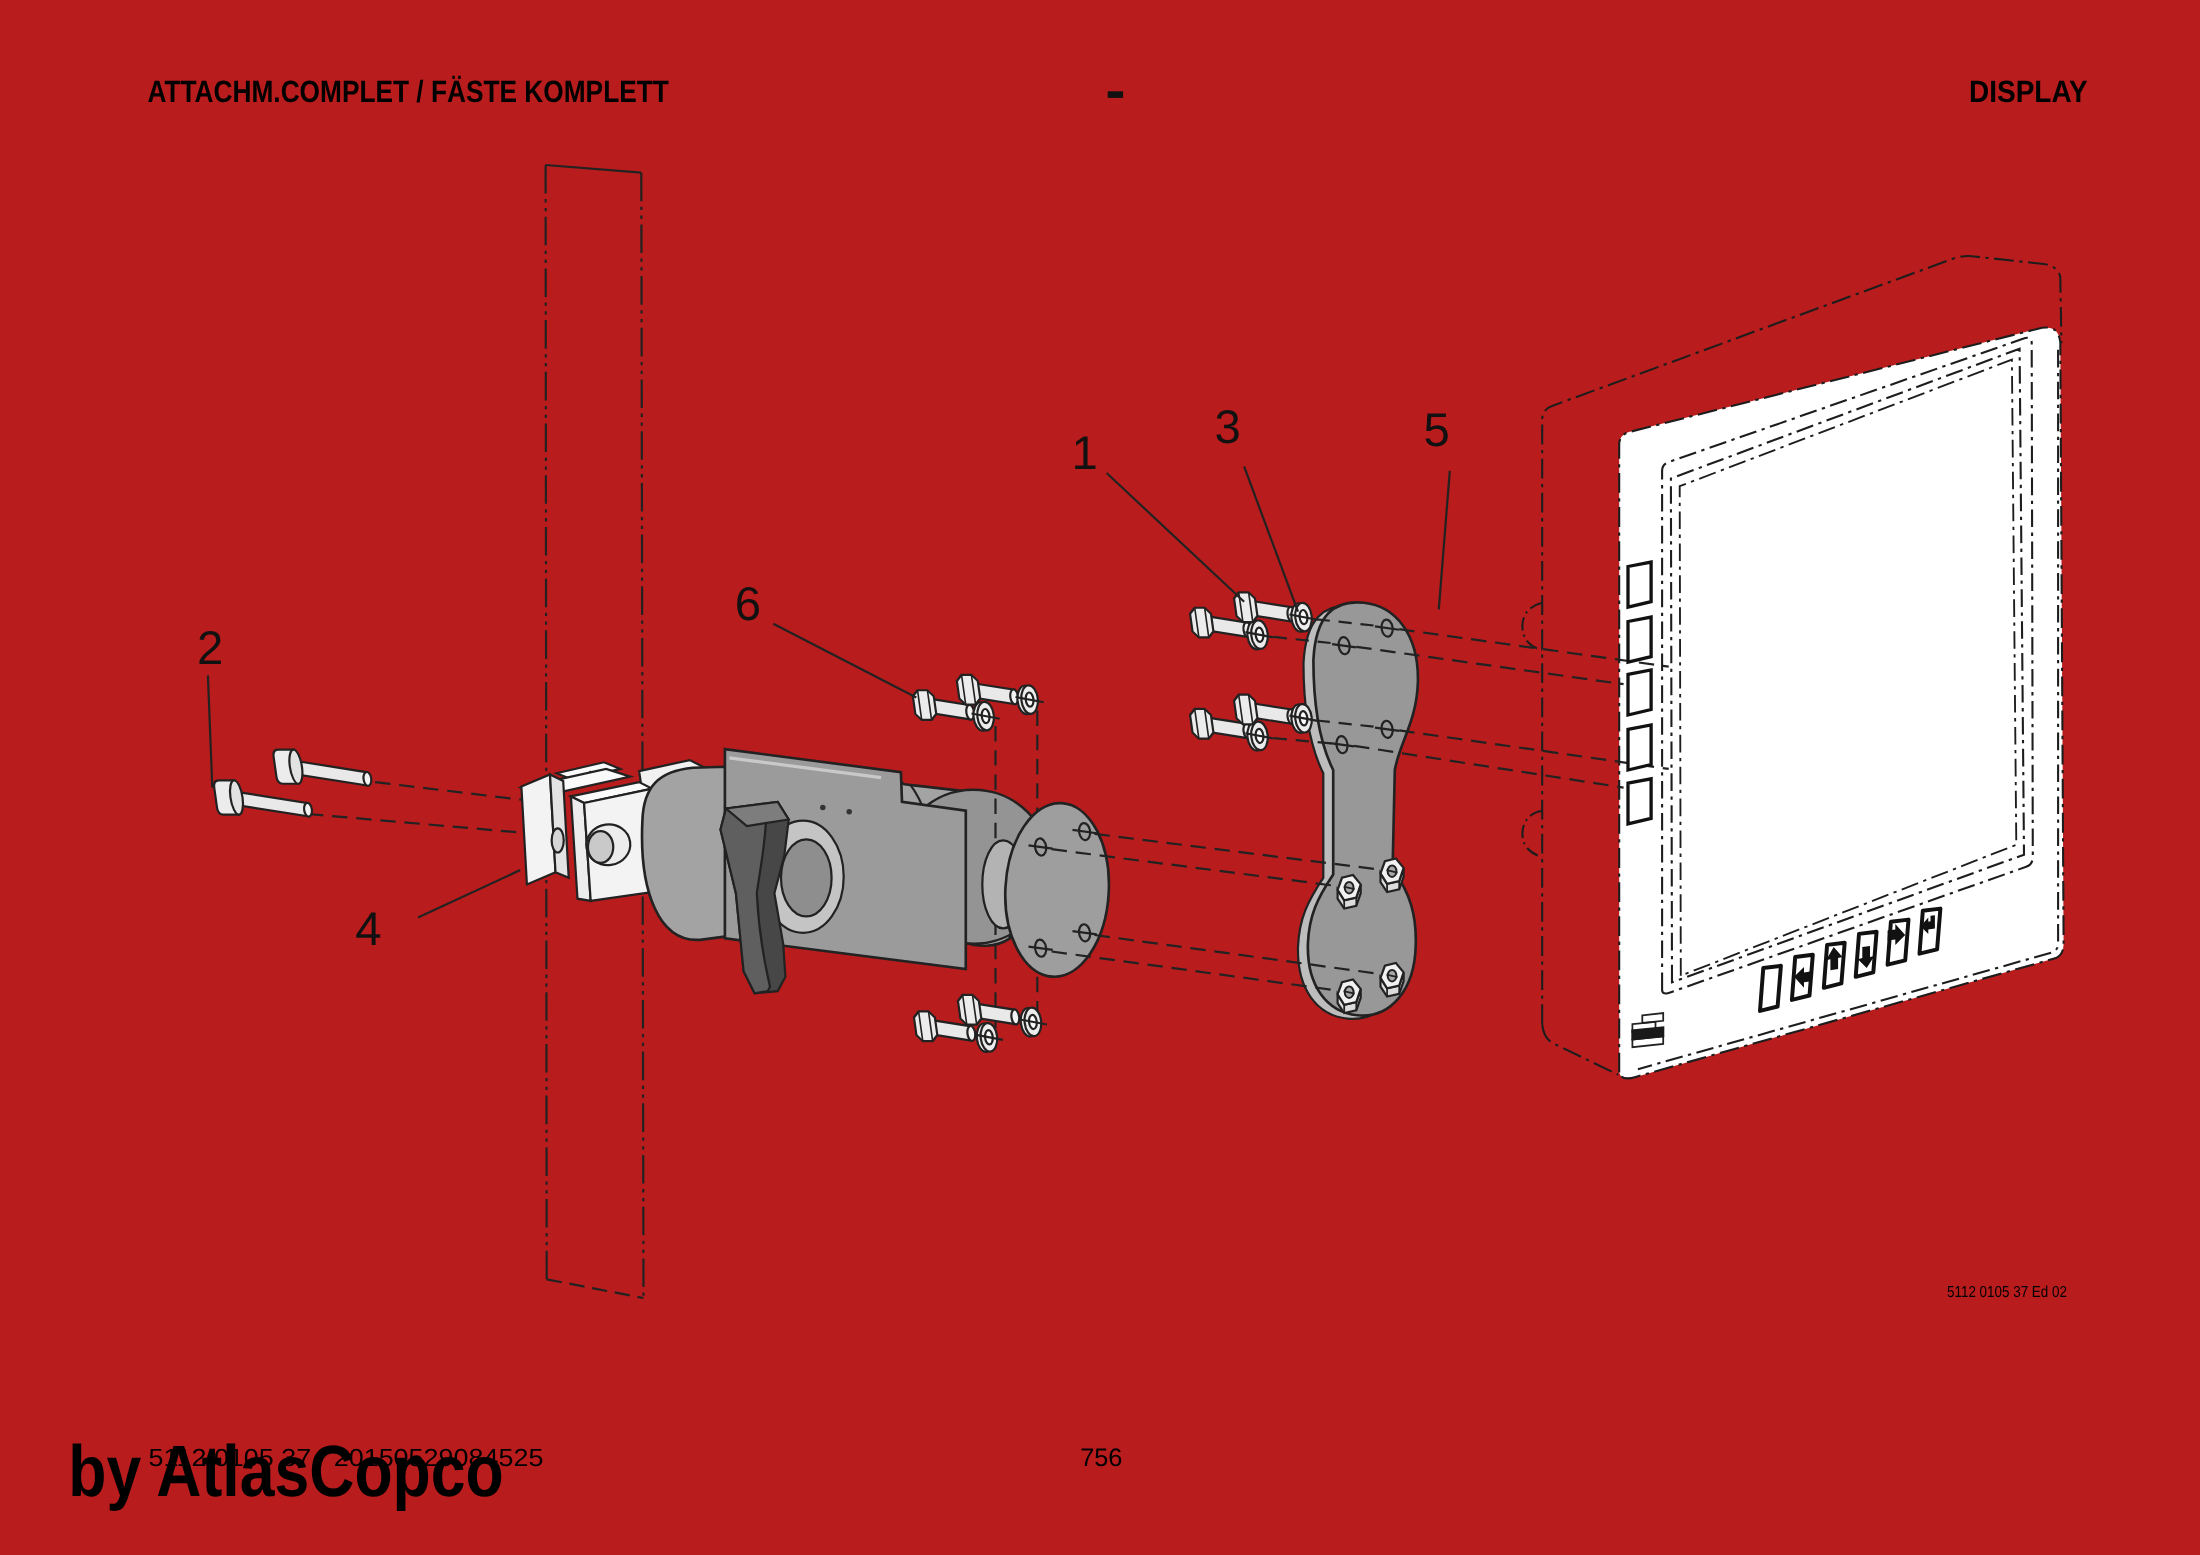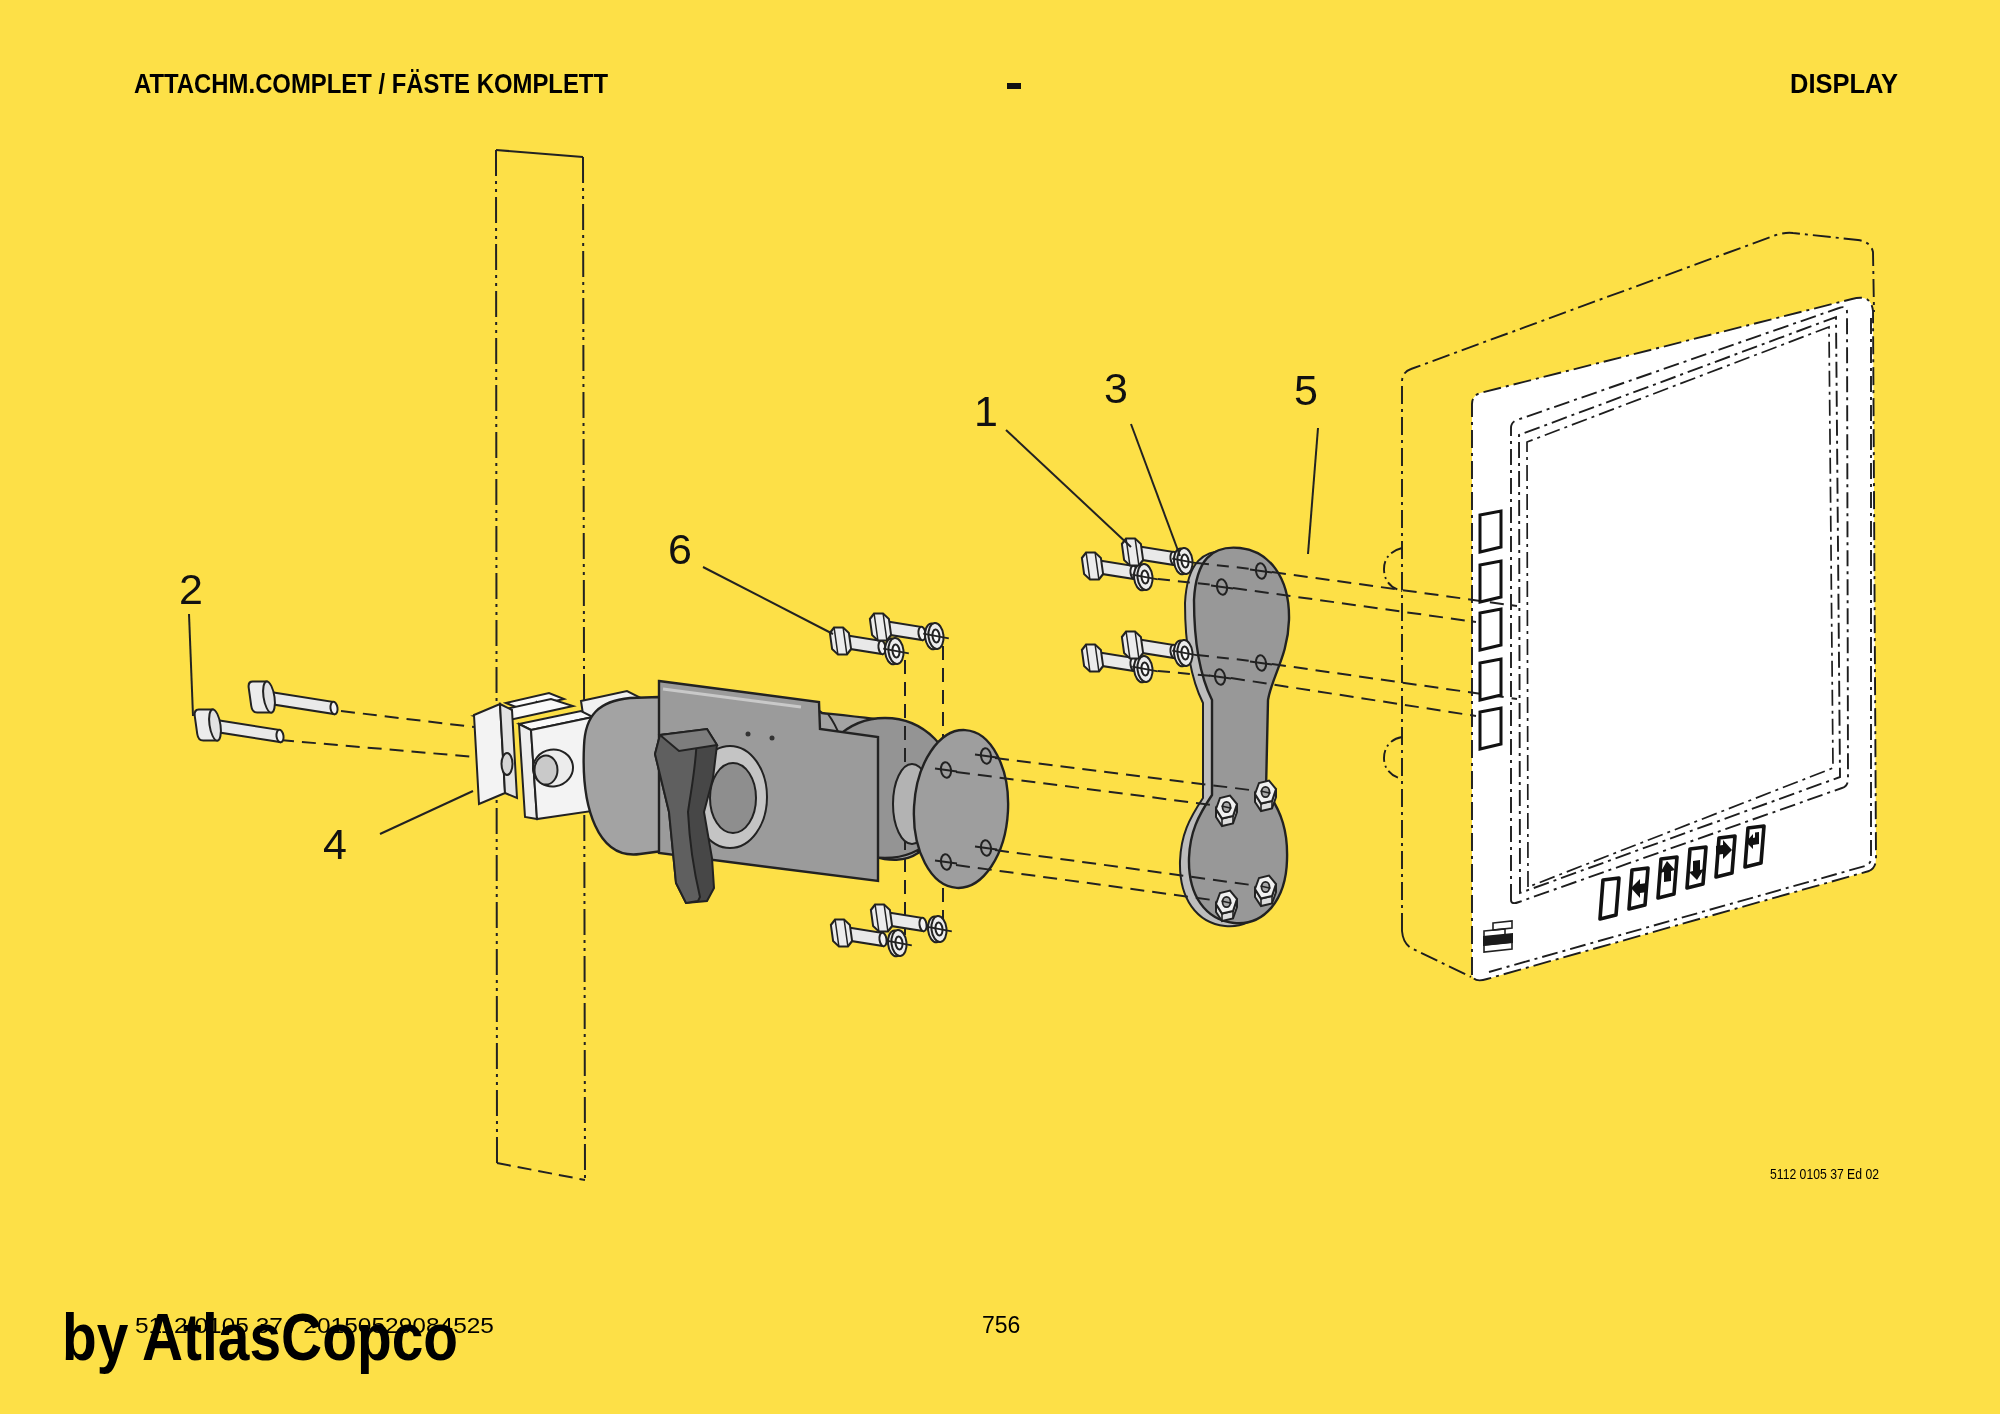--- a/index.html
+++ b/index.html
@@ -1,16 +1,16 @@
 <!DOCTYPE html>
 <html><head>
 <meta charset="utf-8">
 <style>
   html,body{margin:0;padding:0;background:#fff;}
-  .page{position:relative;width:2000px;height:1414px;background:#fde047;overflow:hidden;
+  .page{position:relative;width:2000px;height:1414px;background:#b91c1c;overflow:hidden;
         font-family:"Liberation Sans", sans-serif;}
   svg{position:absolute;left:0;top:0;}
   text{font-family:"Liberation Sans", sans-serif;}
 </style>
 </head>
 <body>
 <div class="page">
 <svg width="2000" height="1414" viewBox="0 0 2000 1414">
 <defs>
   <g id="hexbolt">

